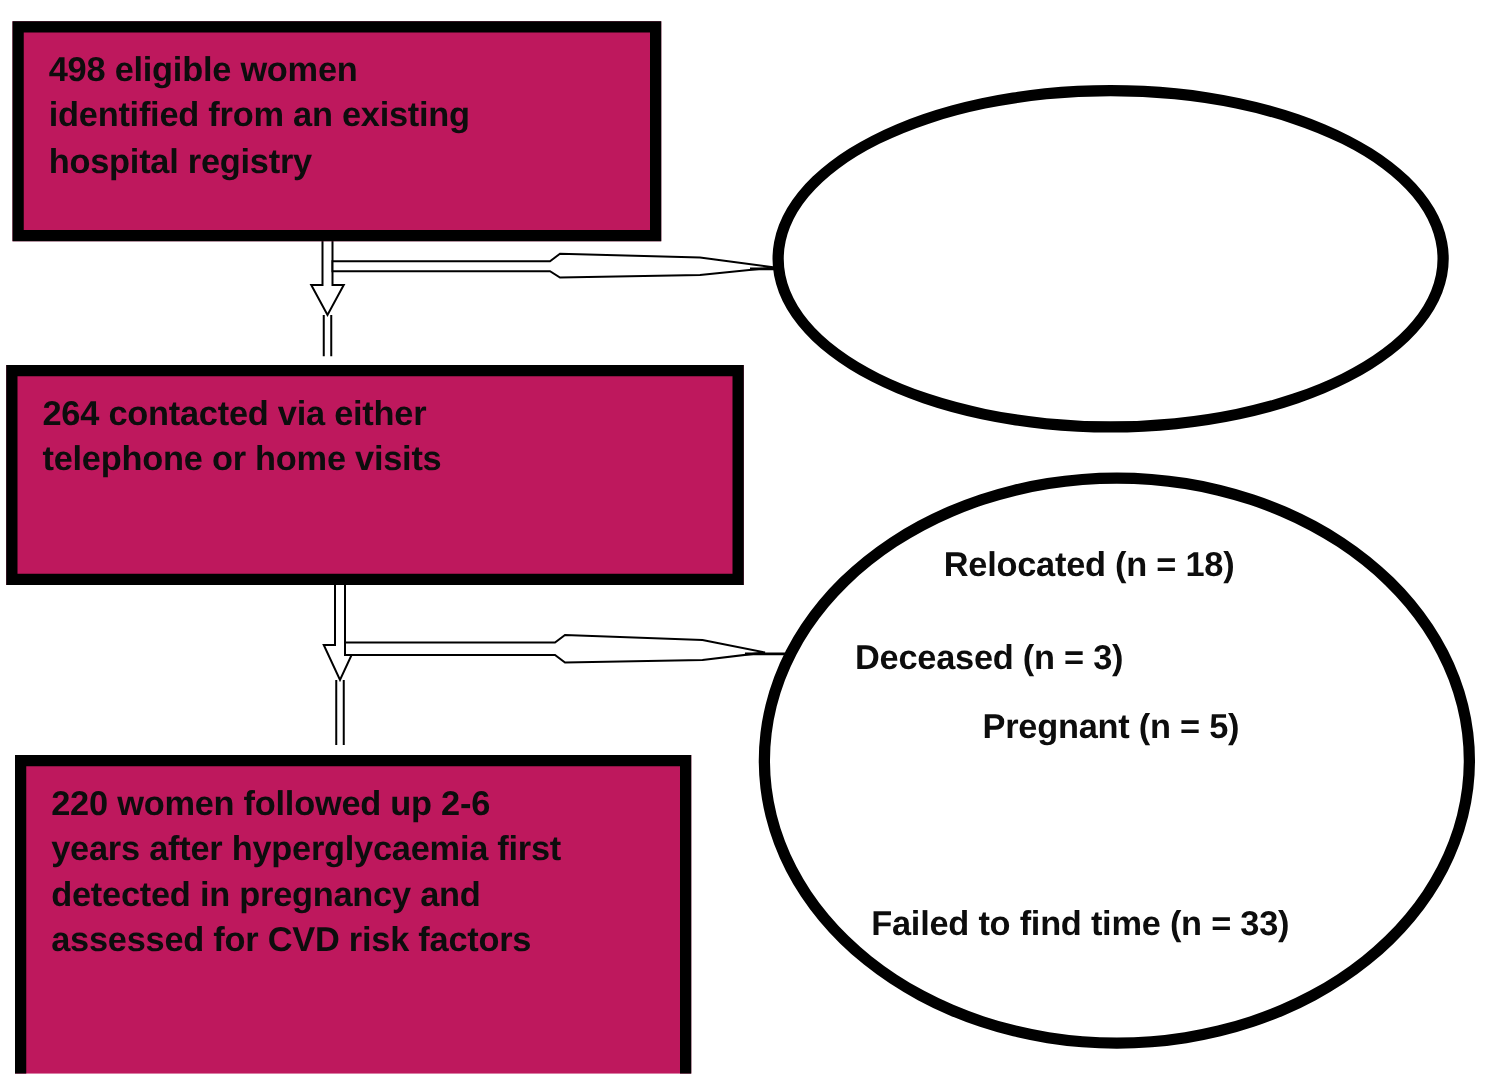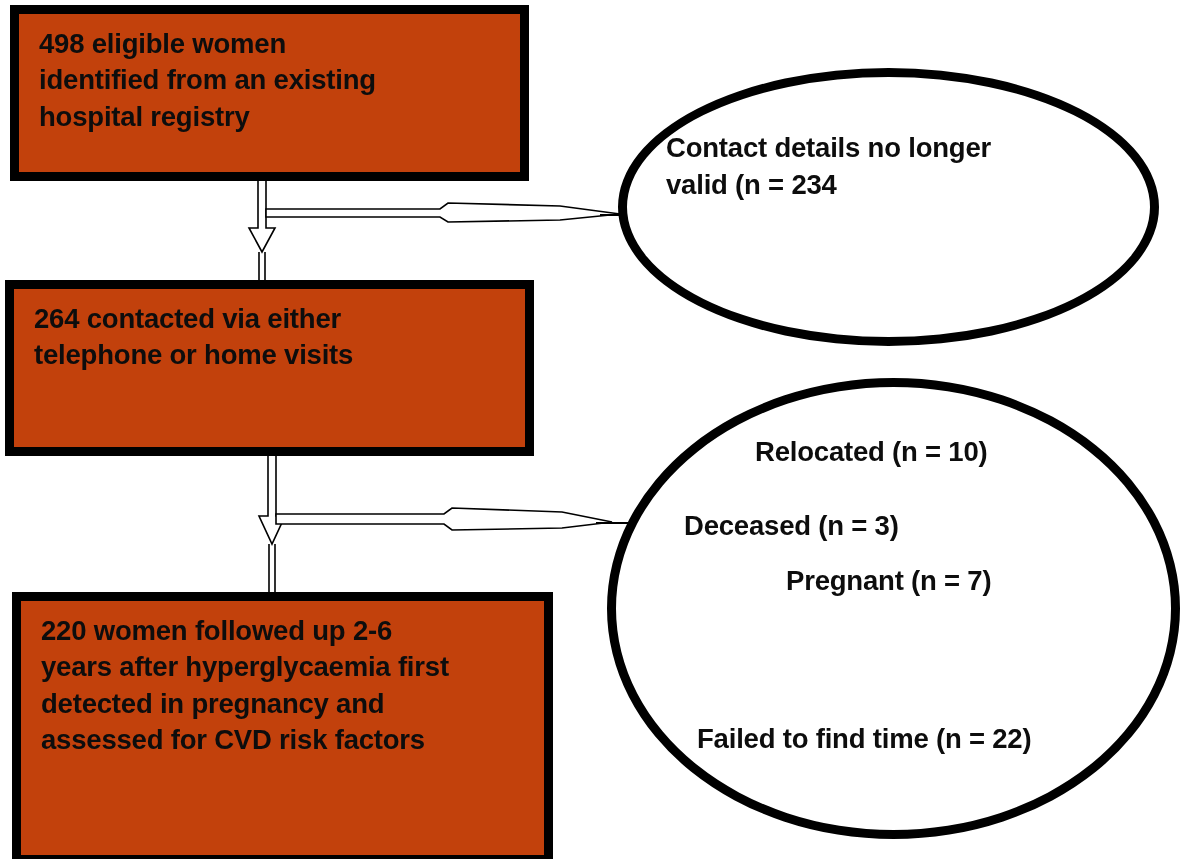--- a/index.html
+++ b/index.html
@@ -16,39 +16,40 @@
     width: 1200px;
     height: 859px;
     background: #ffffff;
     overflow: hidden;
   }
 
   
   .flow-box {
     position: absolute;
     box-sizing: border-box;
-    background: #c2410c;
+    background: #be185d;
     border: 9px solid #000000;
     z-index: 3;
+    margin-top: 12px;
   }
   .flow-box-text {
     position: absolute;
     left: 20px;
     right: 10px;
     top: 12px;
     font-size: 27.5px;
     font-weight: bold;
     color: #0d0d0d;
     line-height: 1.32;
     letter-spacing: -0.2px;
     white-space: pre-line;
   }
 
   #box-eligible     { left: 10px;  top: 5px;   width: 519px; height: 176px; }
-  #box-contacted    { left: 5px;   top: 280px; width: 529px; height: 176px; }
+  #box-contacted    { left: 5px;   top: 280px; width: 590px; height: 176px; }
   #box-followed-up  { left: 12px;  top: 592px; width: 541px; height: 272px; }
 
   
   .excl-shape {
     position: absolute;
     box-sizing: border-box;
     background: #ffffff;
     border: 9px solid #000000;
     border-radius: 50%;
     z-index: 3;
@@ -126,23 +127,21 @@
   </div>
 
   <div id="box-followed-up" class="flow-box">
     <div class="flow-box-text">220 women followed up 2-6
 years after hyperglycaemia first
 detected in pregnancy and
 assessed for CVD risk factors</div>
   </div>
 
   <div id="ellipse-invalid-contact" class="excl-shape"></div>
-  <div class="excl-text" style="left:666px; top:130px; width:440px;">Contact details no longer
-valid (n = 234</div>
 
   <div id="circle-exclusions" class="excl-shape"></div>
 
-  <div id="excl-line-0" class="excl-line">Relocated (n = 10)</div>
+  <div id="excl-line-0" class="excl-line">Relocated (n = 18)</div>
   <div id="excl-line-1" class="excl-line">Deceased (n = 3)</div>
-  <div id="excl-line-2" class="excl-line">Pregnant (n = 7)</div>
-  <div id="excl-line-4" class="excl-line">Failed to find time (n = 22)</div>
+  <div id="excl-line-2" class="excl-line">Pregnant (n = 5)</div>
+  <div id="excl-line-4" class="excl-line">Failed to find time (n = 33)</div>
 
 </div>
 
 </body></html>

